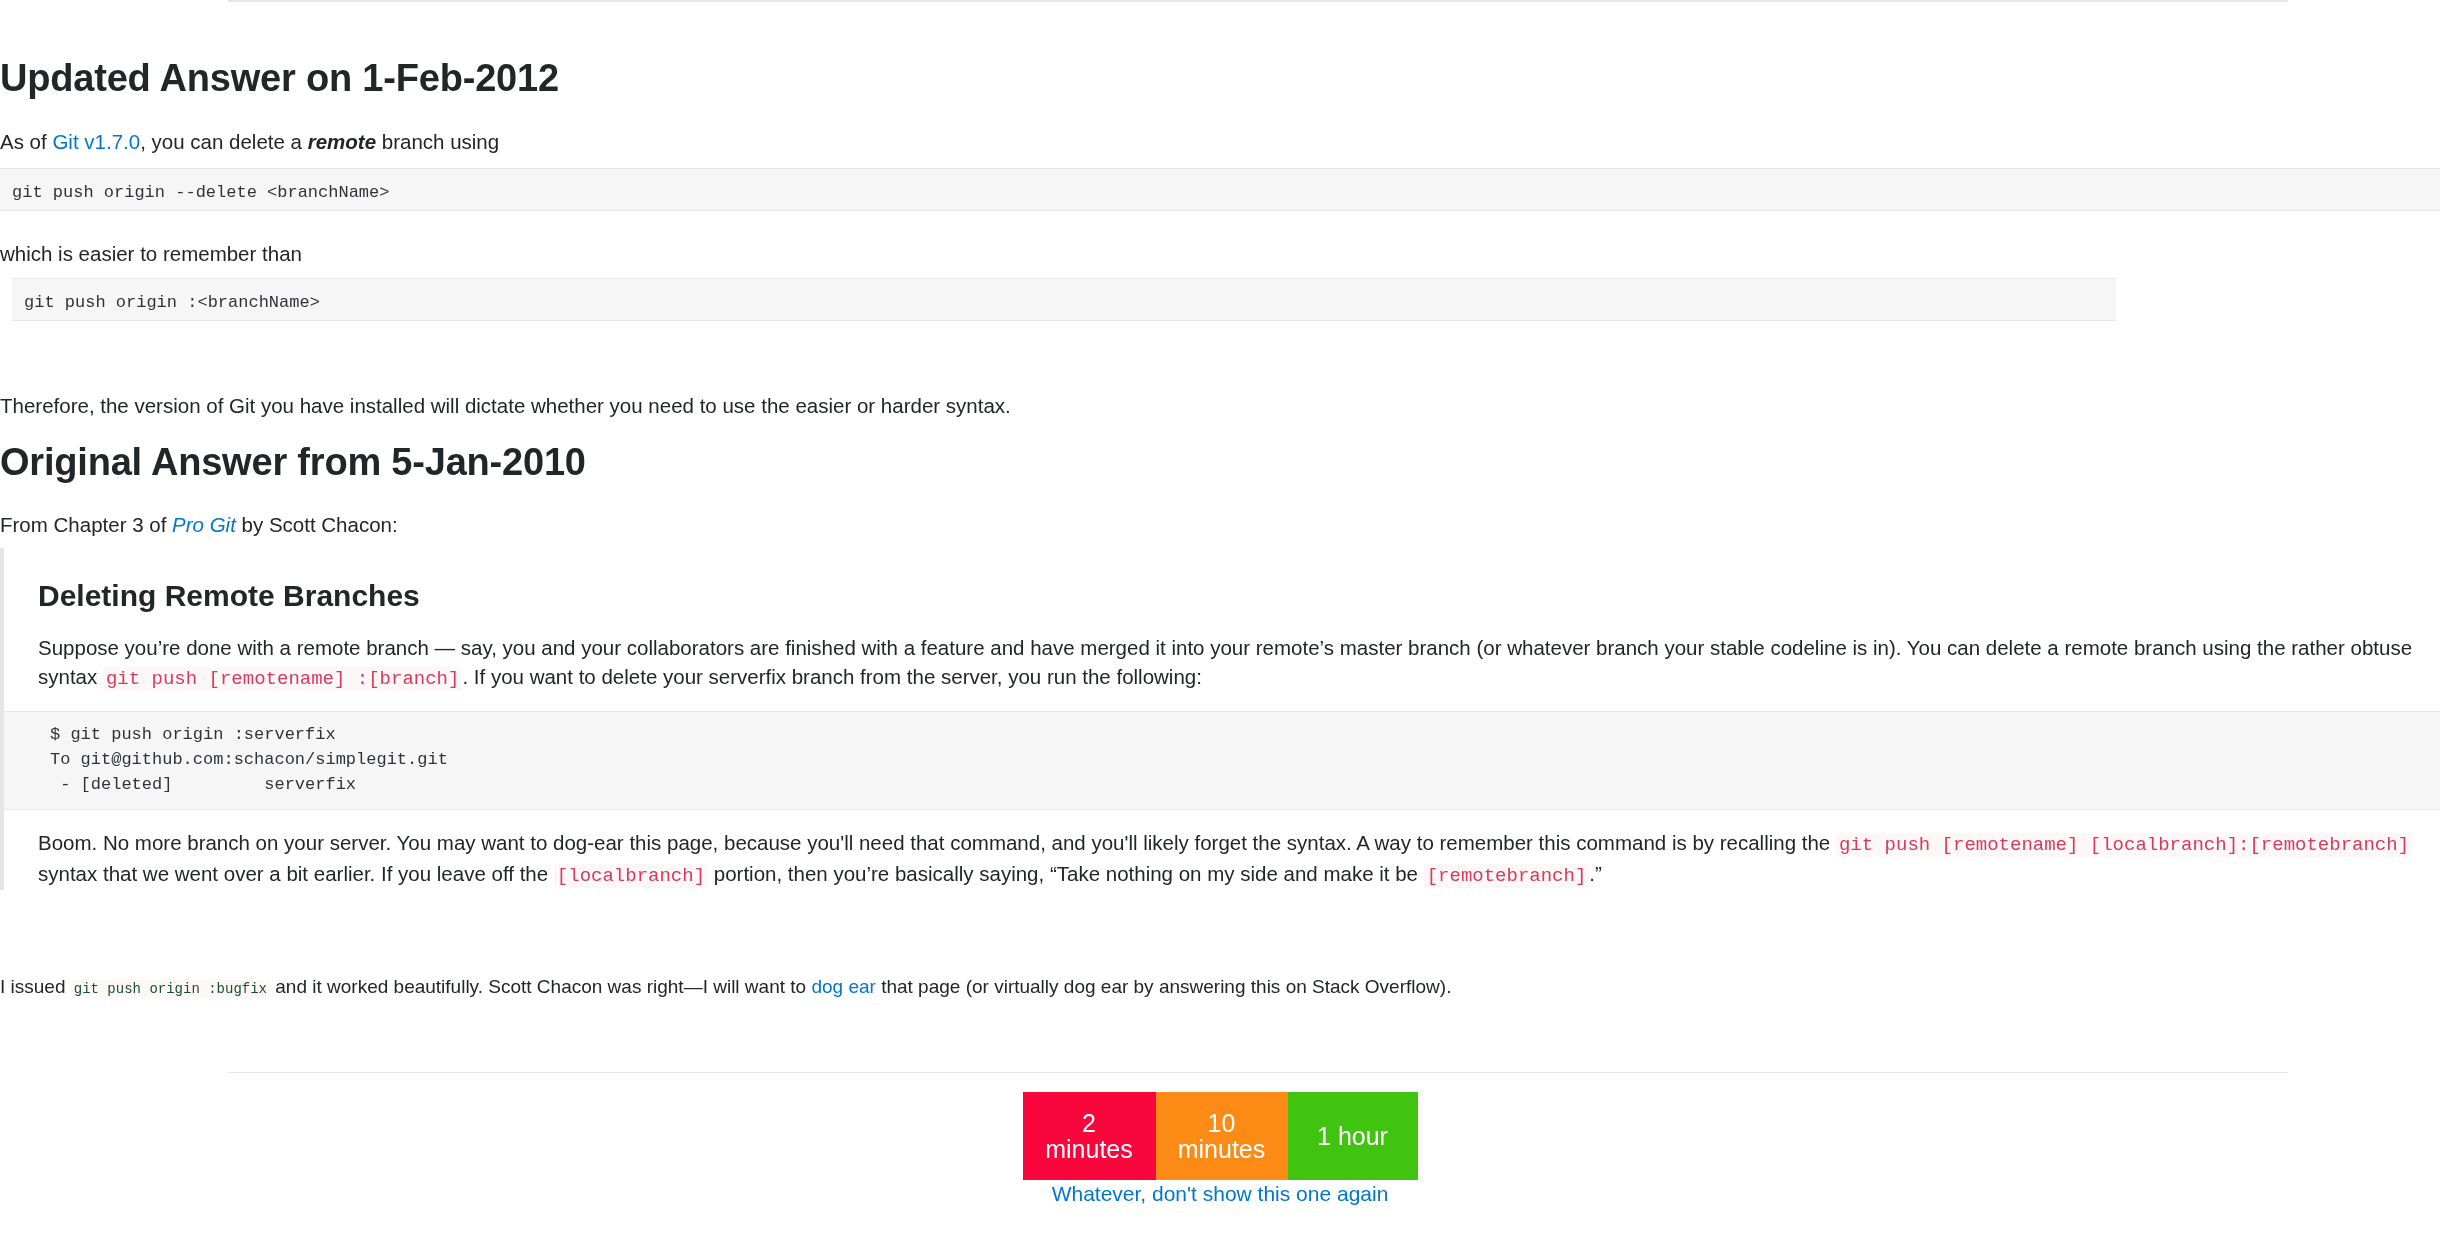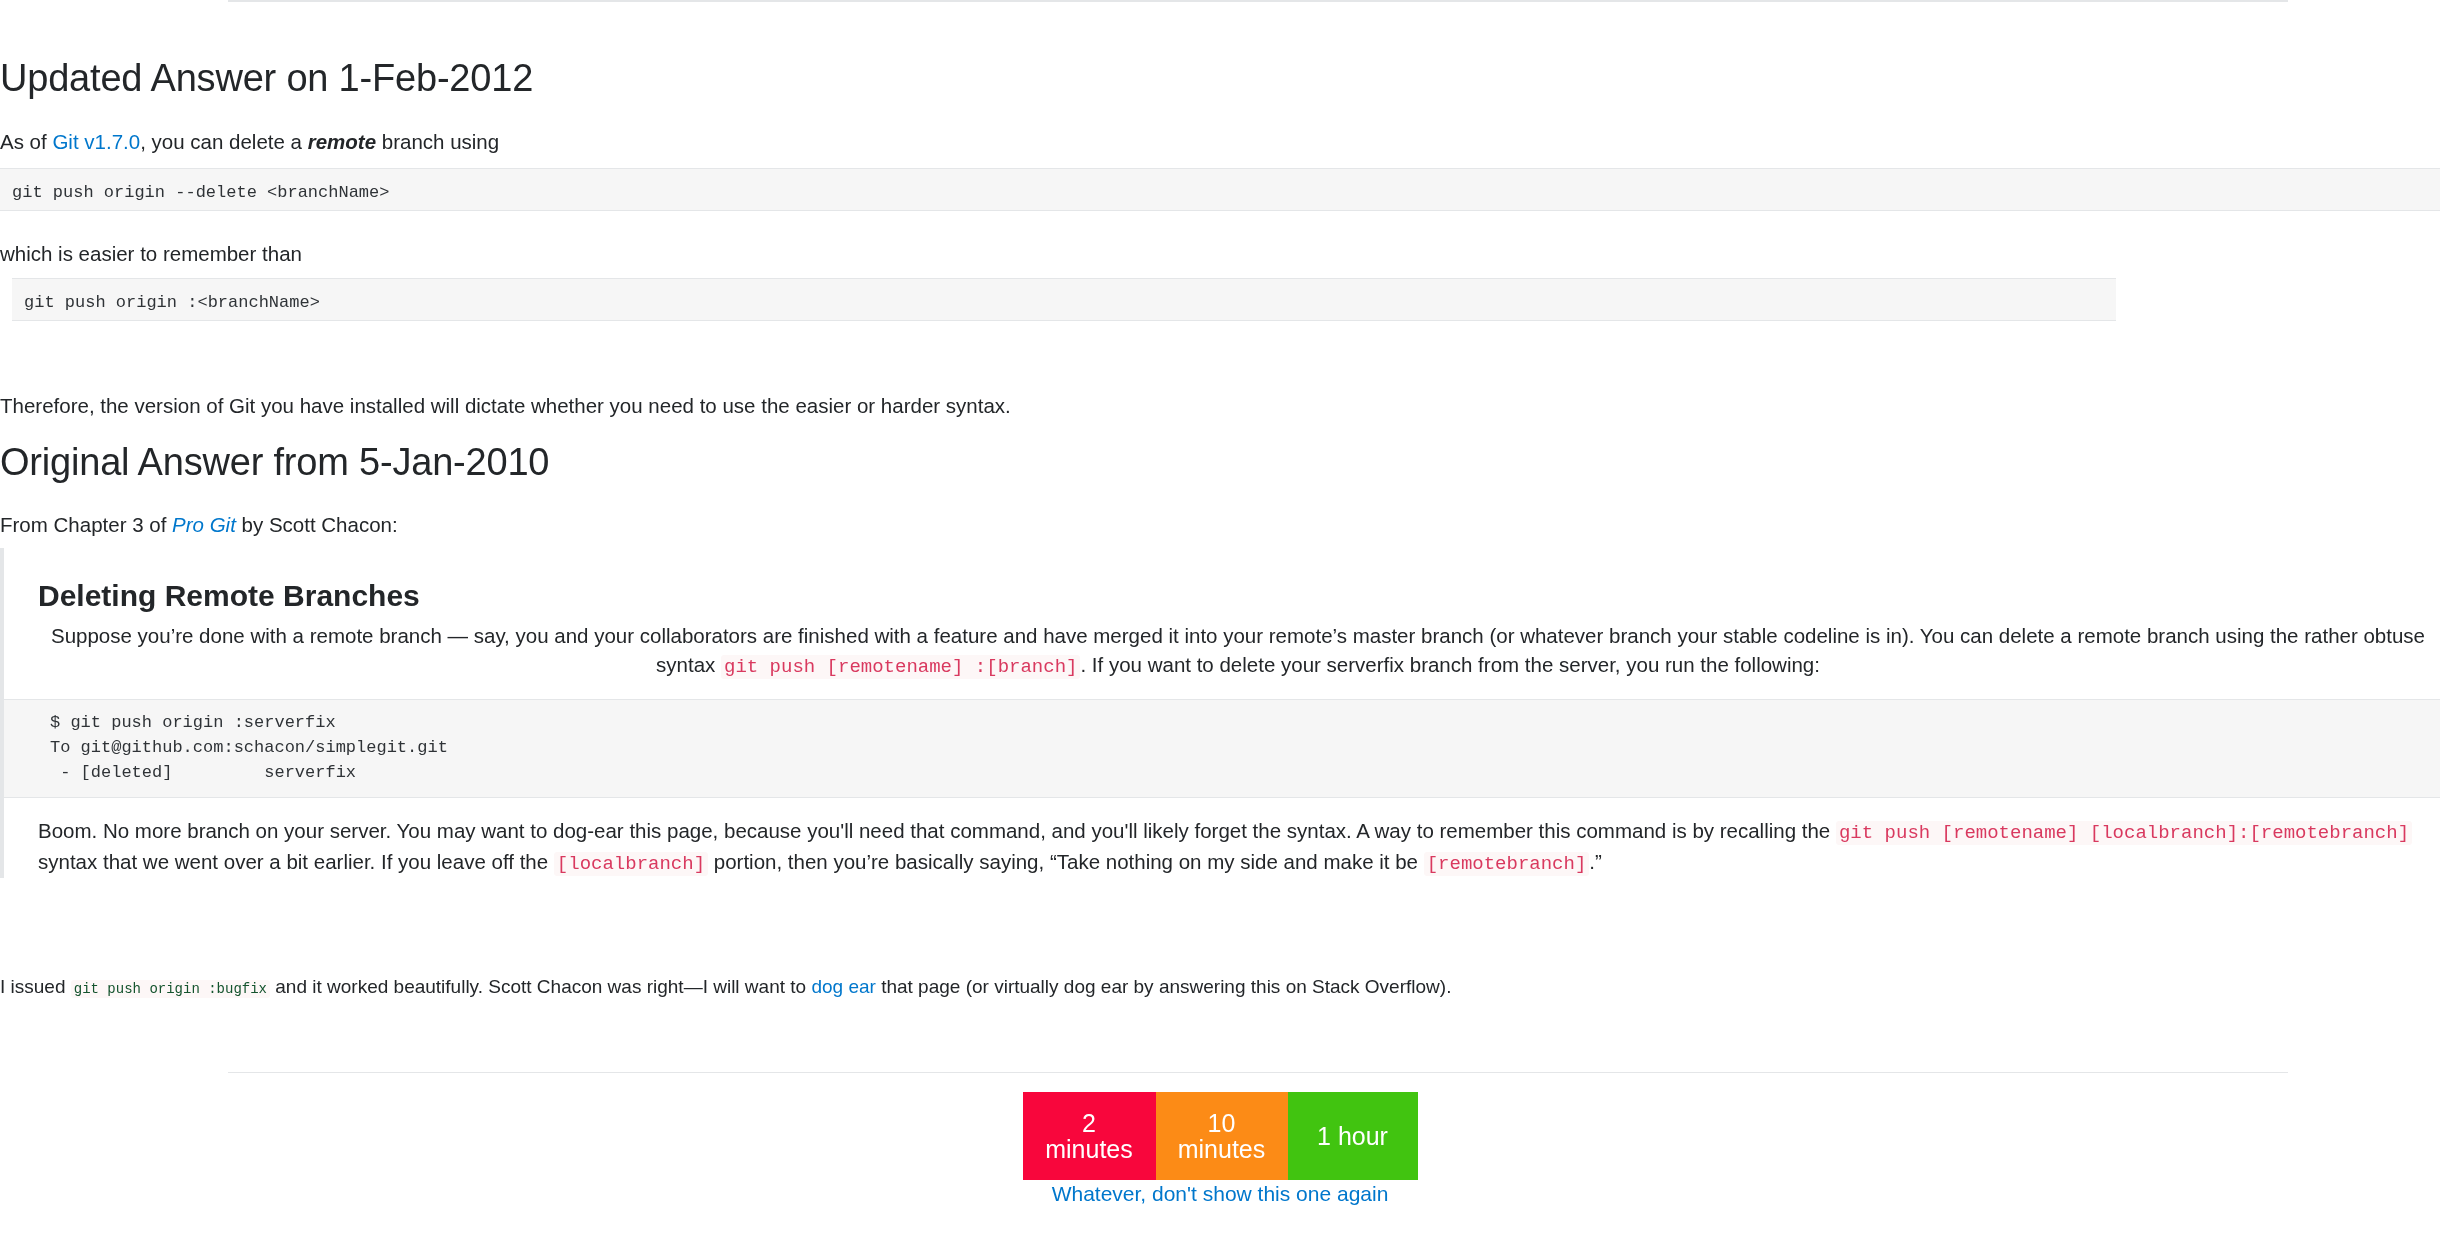--- a/index.html
+++ b/index.html
@@ -31,21 +31,21 @@
     left: 228px;
     top: 0px;
     width: 2060px;
     height: 2px;
     background: #e4e6e8;
   }
 
   h2.section-title {
     font-size: 38px;
     line-height: 1.2;
-    font-weight: 400;
+    font-weight: 700;
     color: #232629;
     margin: 0;
     padding: 0;
     letter-spacing: -0.2px;
   }
 
   p.para {
     font-size: 20.5px;
     line-height: 1.35;
     margin: 0;
@@ -205,21 +205,21 @@
   <h2 class="section-title" style="position:absolute; left:0px; top:440px;">Original Answer from 5-Jan-2010</h2>
 
   <p class="para" style="position:absolute; left:0px; top:511px;">
     <span>From Chapter 3 of </span><a class="link" style="font-style:italic;">Pro Git</a><span> by Scott Chacon:</span>
   </p>
 
   <div class="blockquote" style="position:absolute; left:0px; top:548px; width:2440px;">
 
     <h3 style="margin-top:30px;">Deleting Remote Branches</h3>
 
-    <p style="margin-top:7px; width:2400px;text-align:center;">
+    <p style="margin-top:19px; width:2400px;">
       <span>Suppose you’re done with a remote branch — say, you and your collaborators are finished with a feature and have merged it into your remote’s master branch (or whatever branch your stable codeline is in). You can delete a remote branch using the rather obtuse syntax </span><code class="inline">git push [remotename] :[branch]</code><span>. If you want to delete your serverfix branch from the server, you run the following:</span>
     </p>
 
     <div class="bq-pre" style="margin-top:18px; margin-left:-34px; padding-left:46px; width:2474px;">$ git push origin :serverfix
 To git@github.com:schacon/simplegit.git
  - [deleted]         serverfix</div>
 
     <p style="margin-top:18px; width:2400px;">
       <span>Boom. No more branch on your server. You may want to dog-ear this page, because you'll need that command, and you'll likely forget the syntax. A way to remember this command is by recalling the </span><code class="inline">git push [remotename] [localbranch]:[remotebranch]</code><span> syntax that we went over a bit earlier. If you leave off the </span><code class="inline">[localbranch]</code><span> portion, then you’re basically saying, “Take nothing on my side and make it be </span><code class="inline">[remotebranch]</code><span>.”</span>
     </p>

